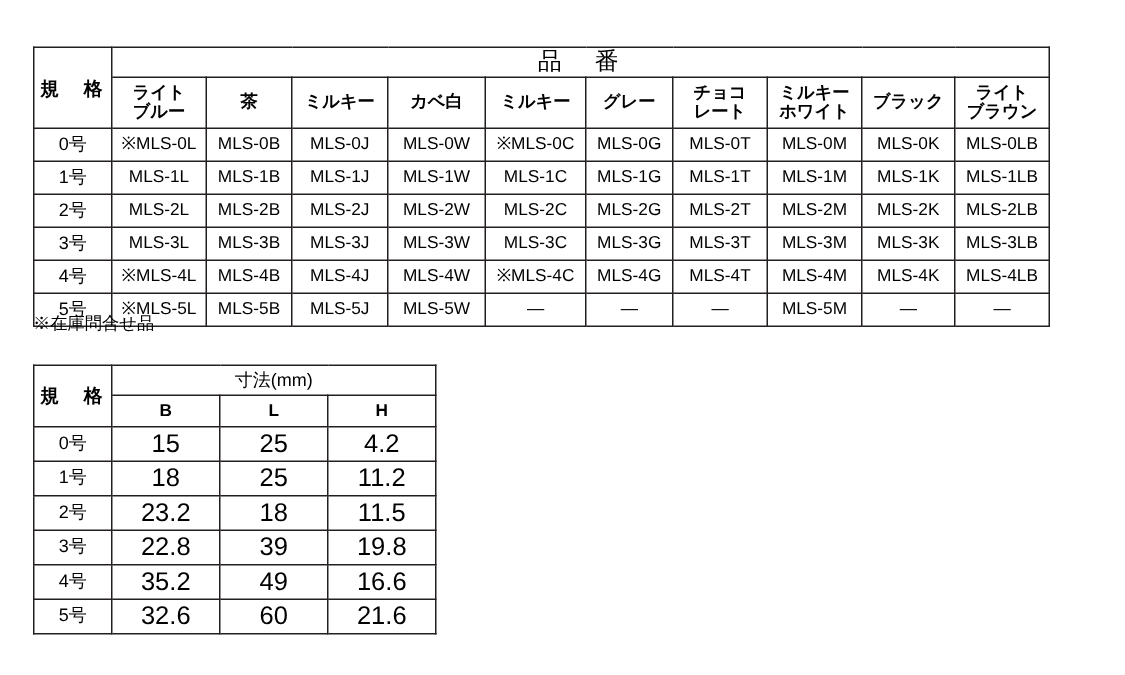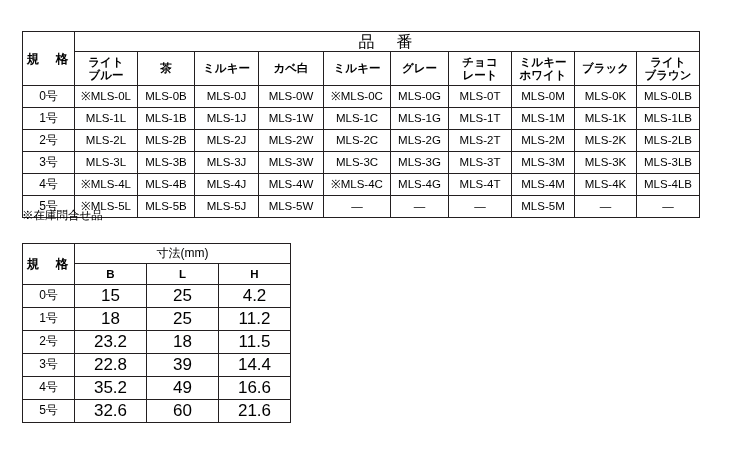--- a/index.html
+++ b/index.html
@@ -289,21 +289,21 @@
       <tr>
         <td class="body-cell spec-cell">2号</td>
         <td class="body-cell">23.2</td>
         <td class="body-cell">18</td>
         <td class="body-cell">11.5</td>
       </tr>
       <tr>
         <td class="body-cell spec-cell">3号</td>
         <td class="body-cell">22.8</td>
         <td class="body-cell">39</td>
-        <td class="body-cell">14.4</td>
+        <td class="body-cell">19.8</td>
       </tr>
       <tr>
         <td class="body-cell spec-cell">4号</td>
         <td class="body-cell">35.2</td>
         <td class="body-cell">49</td>
         <td class="body-cell">16.6</td>
       </tr>
       <tr>
         <td class="body-cell spec-cell">5号</td>
         <td class="body-cell">32.6</td>

